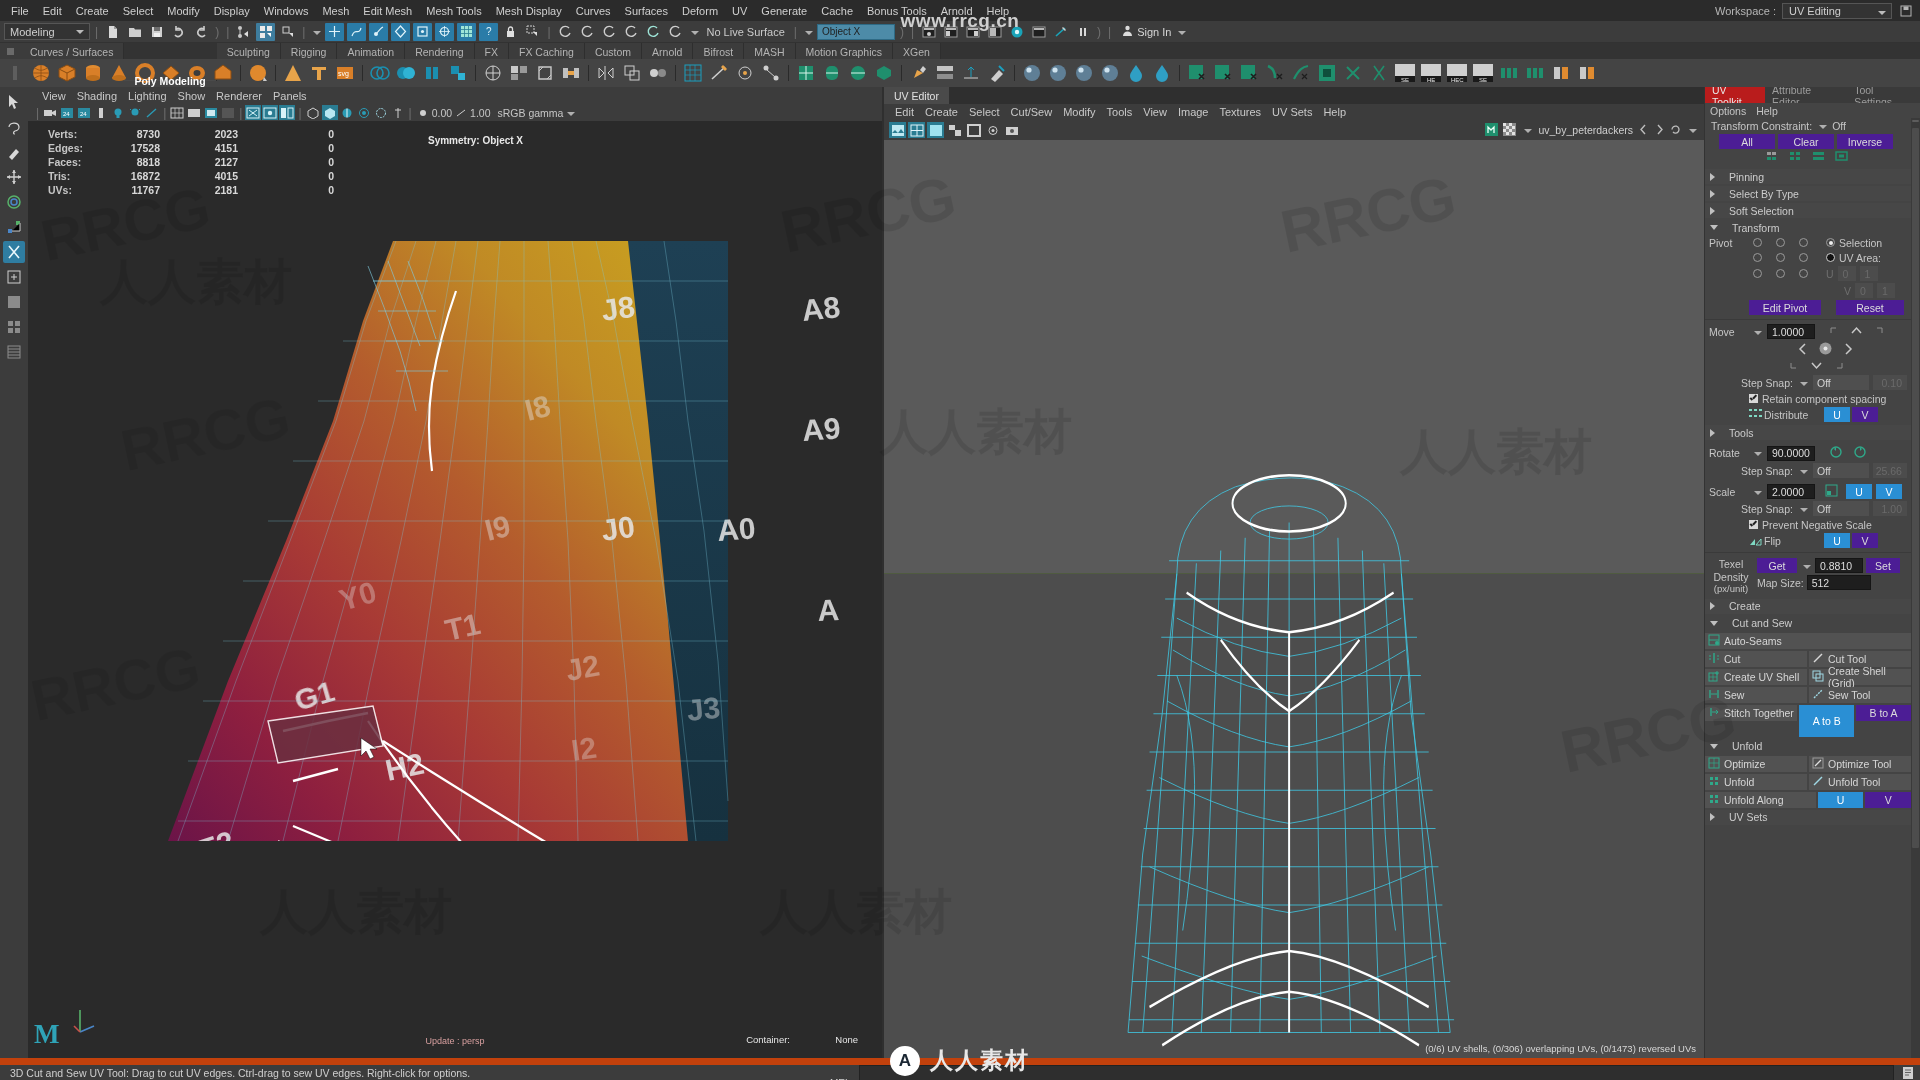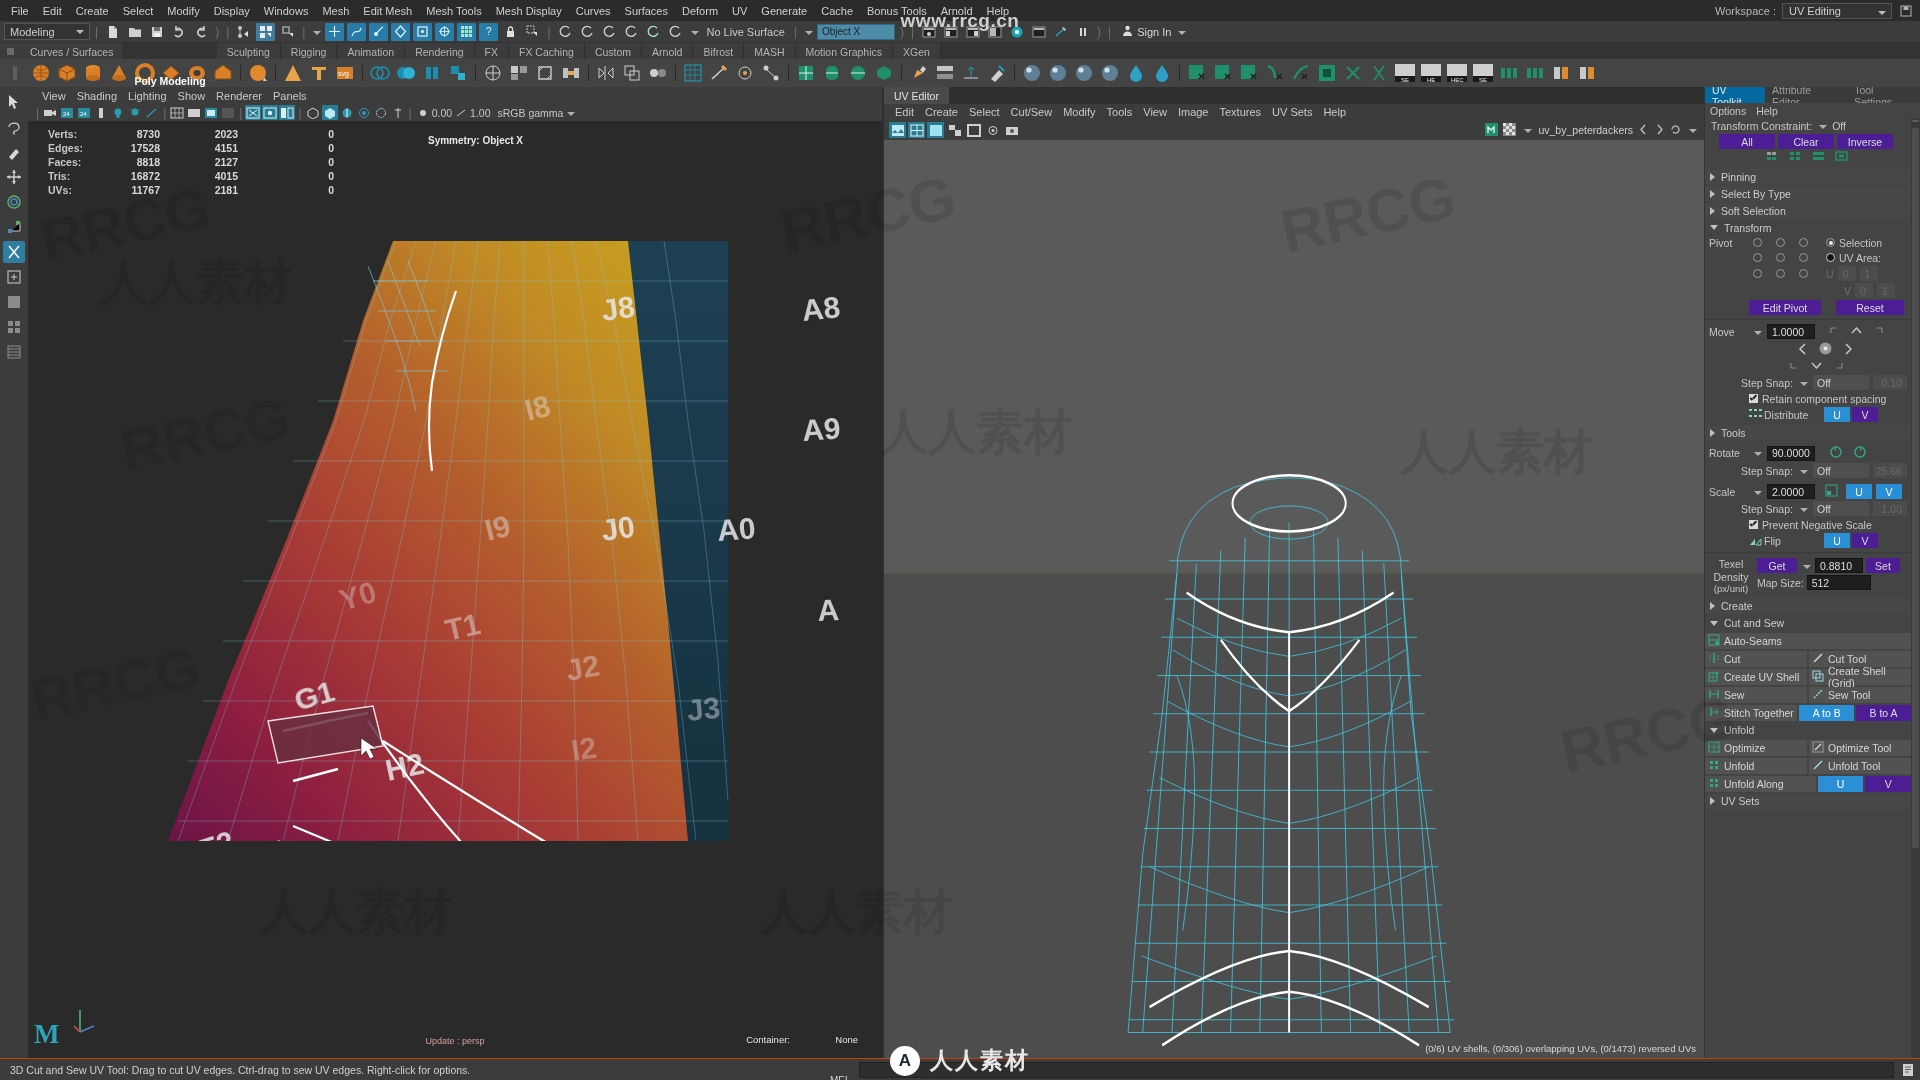--- a/index.html
+++ b/index.html
@@ -89,49 +89,49 @@
   .uvright { margin-left:auto; display:flex; align-items:center; gap:5px; padding-right:6px;}
   .texname { font-size:10.5px; color:#cfcfcf; }
   .uvcanvas { flex:1; position:relative; background:#4d7c0f; overflow:hidden; }
   .uvgridtop { position:absolute; left:0; top:0; width:100%; height:340px; background:#5a5a5a; }
   .uvstat { position:absolute; bottom:4px; right:8px; font-size:9.5px; color:#d8d8d8; z-index:6;}
 
   
   .tk { width:216px; flex:0 0 216px; background:#444; display:flex; flex-direction:column; border-left:1px solid #333; position:relative; z-index:10;}
   .tktabs { height:16px; display:flex; font-size:10.5px; background:#3a3a3a;}
   .tktabs .t { padding:1px 7px 0; display:flex; align-items:center; color:#9d9d9d;}
-  .tktabs .t.sel { background:#0369a1; color:#e8e8e8; }
+  .tktabs .t.sel { background:#b91c1c; color:#e8e8e8; }
   .tkmenu { height:15px; display:flex; align-items:center; gap:10px; padding-left:5px; font-size:10.5px; color:#c4c4c4; background:#444;}
   .tkbody { flex:1; overflow:hidden; position:relative; padding-right:9px;}
   .tkscroll { position:absolute; right:0; top:0; width:9px; height:100%; background:#3a3a3a;}
   .tkscroll i { position:absolute; left:1px; width:7px; background:#5d5d5d; border-radius:1px;}
   .row { display:flex; align-items:center; min-height:15px; padding:1px 4px; gap:4px; }
   .lbl { font-size:10.5px; color:#c6c6c6; }
   .drop { position:relative; width:12px; height:12px; }
   .drop:after { content:""; position:absolute; right:1px; top:5px; border-left:4px solid transparent; border-right:4px solid transparent; border-top:4px solid #b0b0b0;}
   .btn { background:#4c1d95; border:none; color:#dcdcdc; font-size:10.5px; height:15px; display:flex; align-items:center; justify-content:center; font-family:inherit;}
   .fld { background:#1e1e1e; color:#dedede; font-size:10.5px; height:15px; display:flex; align-items:center; padding:0 4px; border:1px solid #151515;}
   .fld.dim { background:#4c4c4c; color:#6a6a6a; border-color:#4c4c4c;}
   .flat { background:#4f4f4f; color:#d2d2d2; font-size:10.5px; height:15px; display:flex; align-items:center; padding:0 4px;}
-  .sectionhdr { display:flex; align-items:center; gap:6px; height:15px; padding-left:5px; background:#474747; font-size:10.5px; color:#cccccc; margin-top:2px;}
+  .sectionhdr { display:flex; align-items:center; gap:14px; height:15px; padding-left:5px; background:#474747; font-size:10.5px; color:#cccccc; margin-top:2px;}
   .arrowR { width:0;height:0;border-top:4px solid transparent;border-bottom:4px solid transparent;border-left:5px solid #c0c0c0;}
   .arrowD { width:0;height:0;border-left:4px solid transparent;border-right:4px solid transparent;border-top:5px solid #c0c0c0;}
   .radio { width:9px;height:9px;border:1px solid #9a9a9a;border-radius:50%; display:inline-block; position:relative;}
   .radio.on:after { content:""; position:absolute; left:1.5px; top:1.5px; width:4px;height:4px;border-radius:50%;background:#eee;}
   .radio.onk { background:#111; border-color:#cfcfcf;}
   .chk { width:9px;height:9px;background:#d8d8d8; display:inline-block; position:relative; }
   .chk:after{content:"";position:absolute;left:1px;top:4px;width:3px;height:1.5px;background:#222;transform:rotate(45deg);}
   .chk:before{content:"";position:absolute;left:3px;top:2px;width:5px;height:1.5px;background:#222;transform:rotate(-48deg);}
   .blue { background:#2a8fd4; color:#fff; }
   .tkrowbtn { display:flex; gap:2px; margin-top:2px; }
   .csbtn { flex:1; background:#525252; height:16px; display:flex; align-items:center; gap:4px; padding-left:3px; font-size:10.5px; color:#d6d6d6;}
   .divln { height:1px; background:#3a3a3a; margin:3px 0;}
 
   
-  .botbar { height:22px; background:#3c3c3c; display:flex; align-items:center; gap:6px; padding:0 4px; border-top:1px solid #c2410c; position:relative; z-index:20;}
+  .botbar { height:22px; background:#3c3c3c; display:flex; align-items:center; gap:6px; padding:0 4px; border-top:7px solid #c2410c; position:relative; z-index:20;}
   .botbar .helpline { font-size:10.5px; color:#cfcfcf; width:820px; padding-left:6px;}
   .mellbl { font-size:10px; color:#d0d0d0; padding-right:2px;margin-top:21px;}
   .cmdline { flex:1; height:16px; background:#2e2e2e; border:1px solid #222;}
   .botico { width:16px;height:16px;display:flex;align-items:center;justify-content:center;}
 </style>
 </head>
 <body>
 
 <div class="app">
 
@@ -1548,21 +1548,21 @@
           </div>
         </div>
         <div class="tkrowbtn">
           <div class="csbtn" style="flex:1.3">
             <span><svg width="12" height="12" viewBox="0 0 12 12">
                   <path d="M3 2v8" stroke="#2fa98a" stroke-width="1.4"></path>
                   <path d="M4 6h6M8 4l2 2-2 2" stroke="#2fa98a" fill="none"></path>
                 </svg></span>
             <span>Stitch Together</span>
           </div>
-          <div class="btn blue" style="flex:.8;height:16px">A to B</div>
+          <div class="btn blue" style="flex:.8;height:32px">A to B</div>
           <div class="btn" style="flex:.8;height:16px">B to A</div>
         </div>
 
         <div class="sectionhdr" style="background:#444;">
           <span class="arrowD"></span>
           <span>Unfold</span>
         </div>
 
         <div class="tkrowbtn">
           <div class="csbtn">

